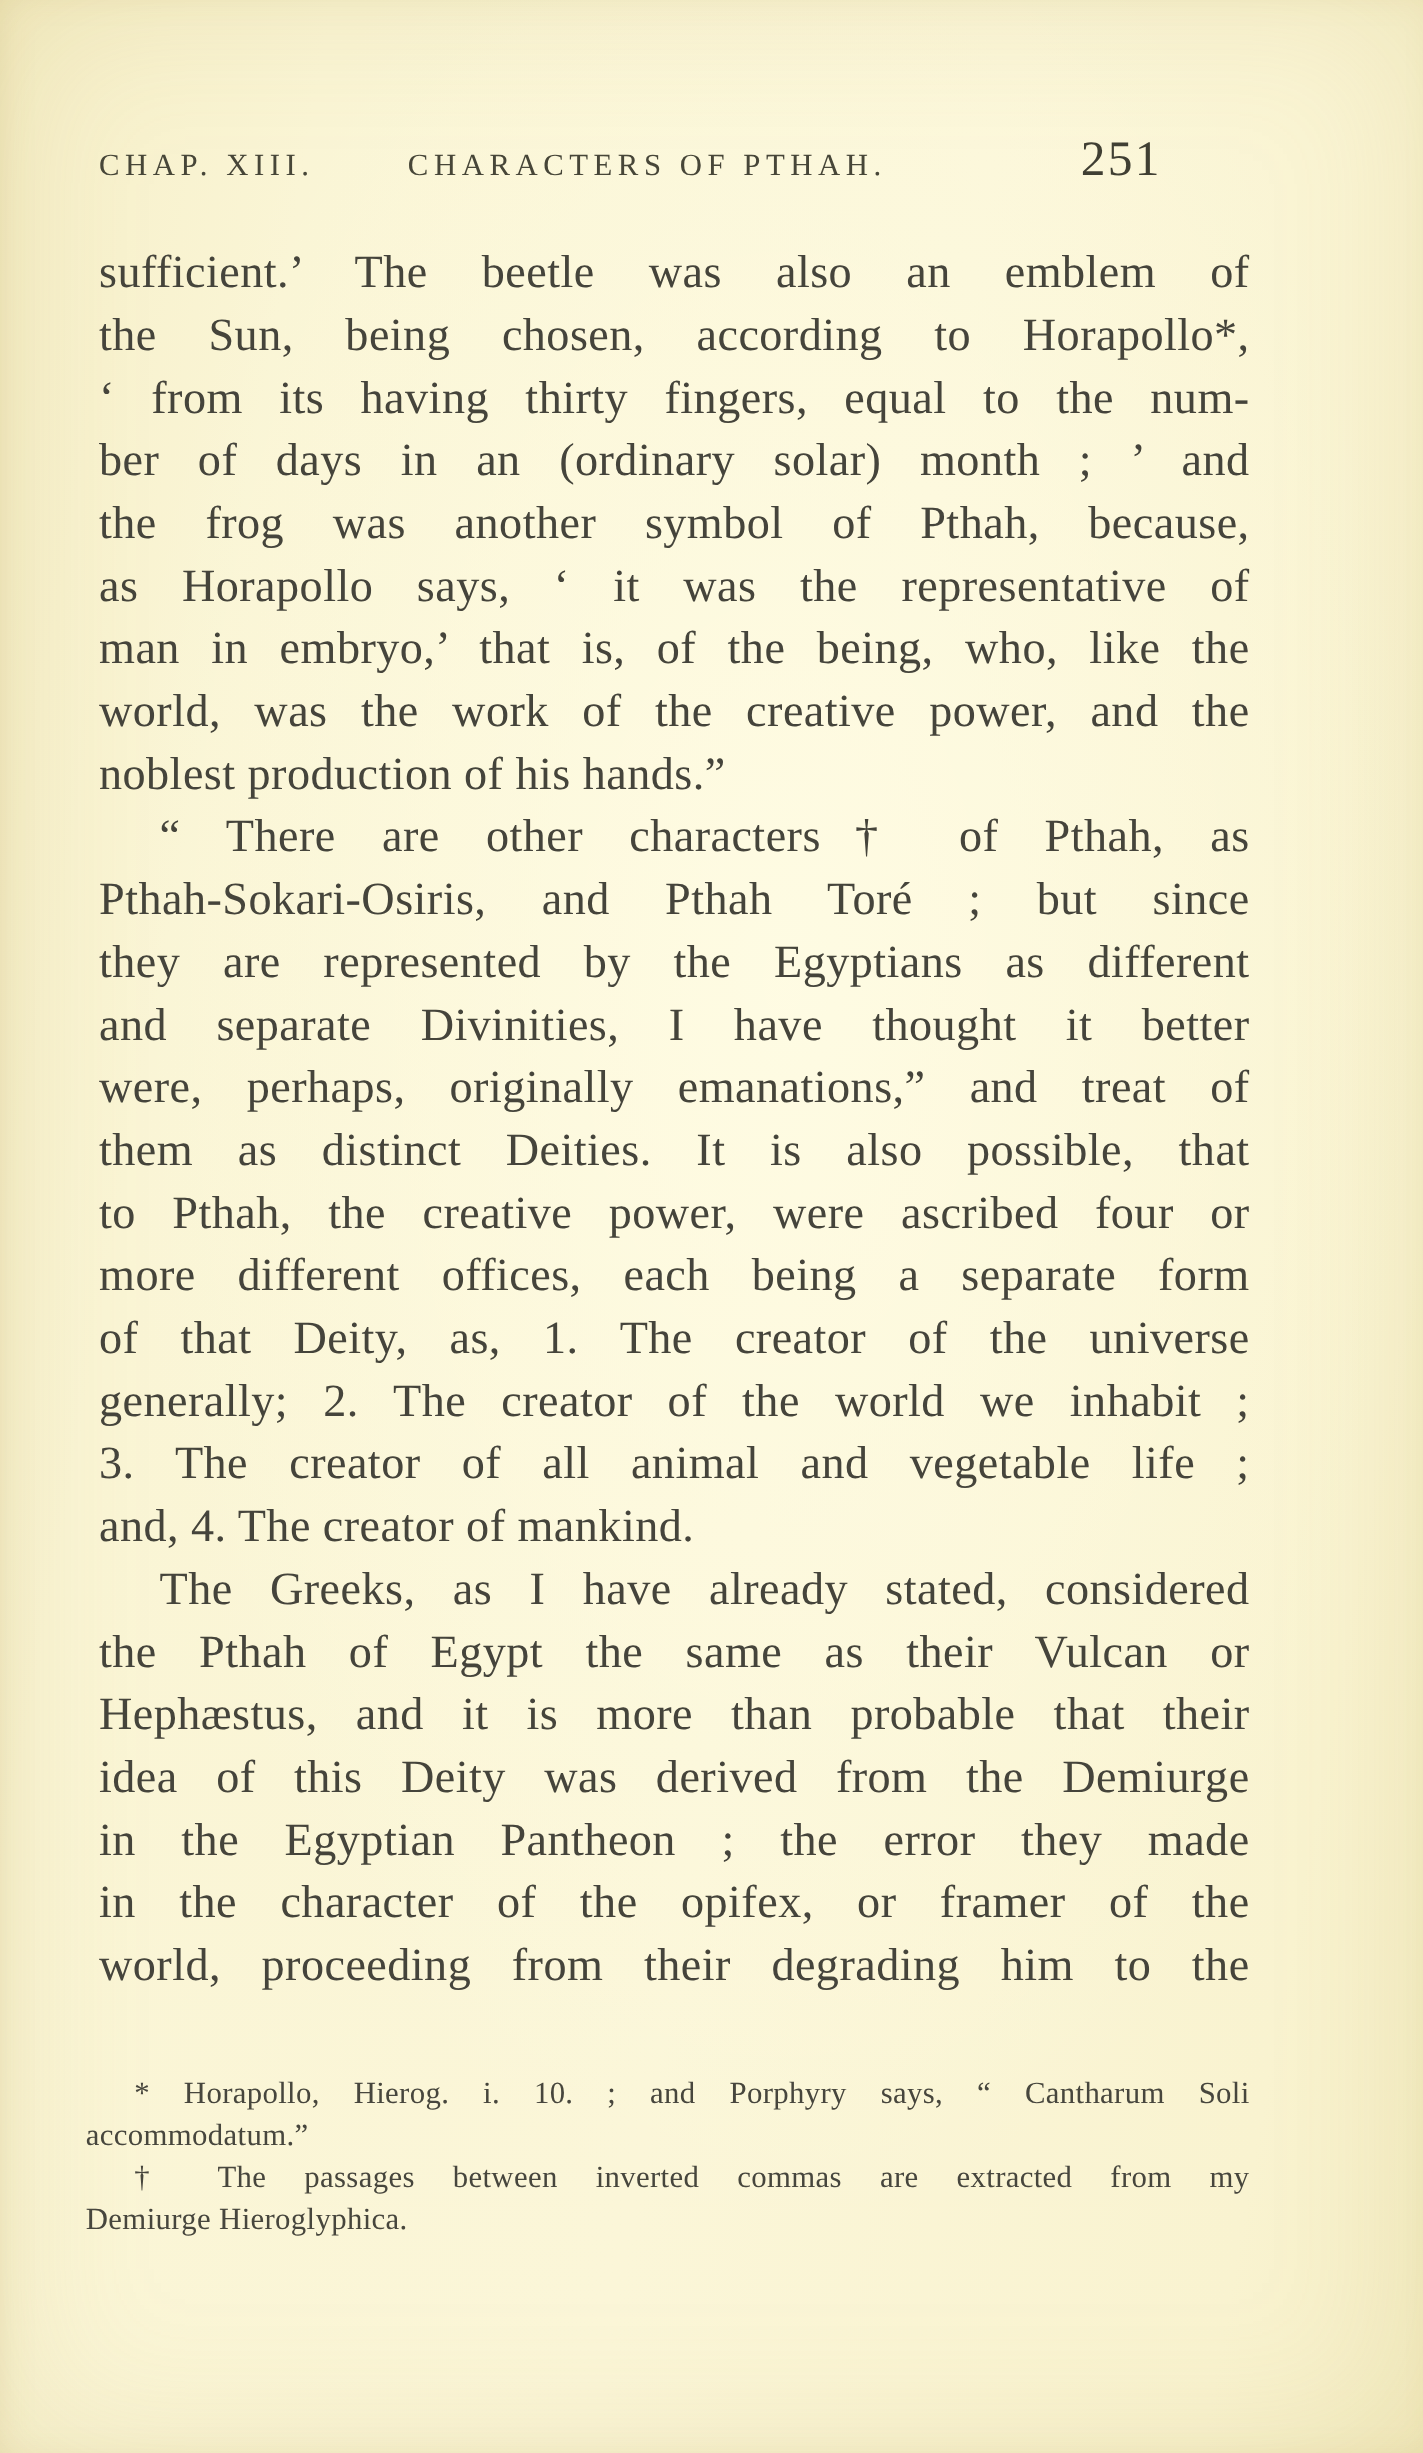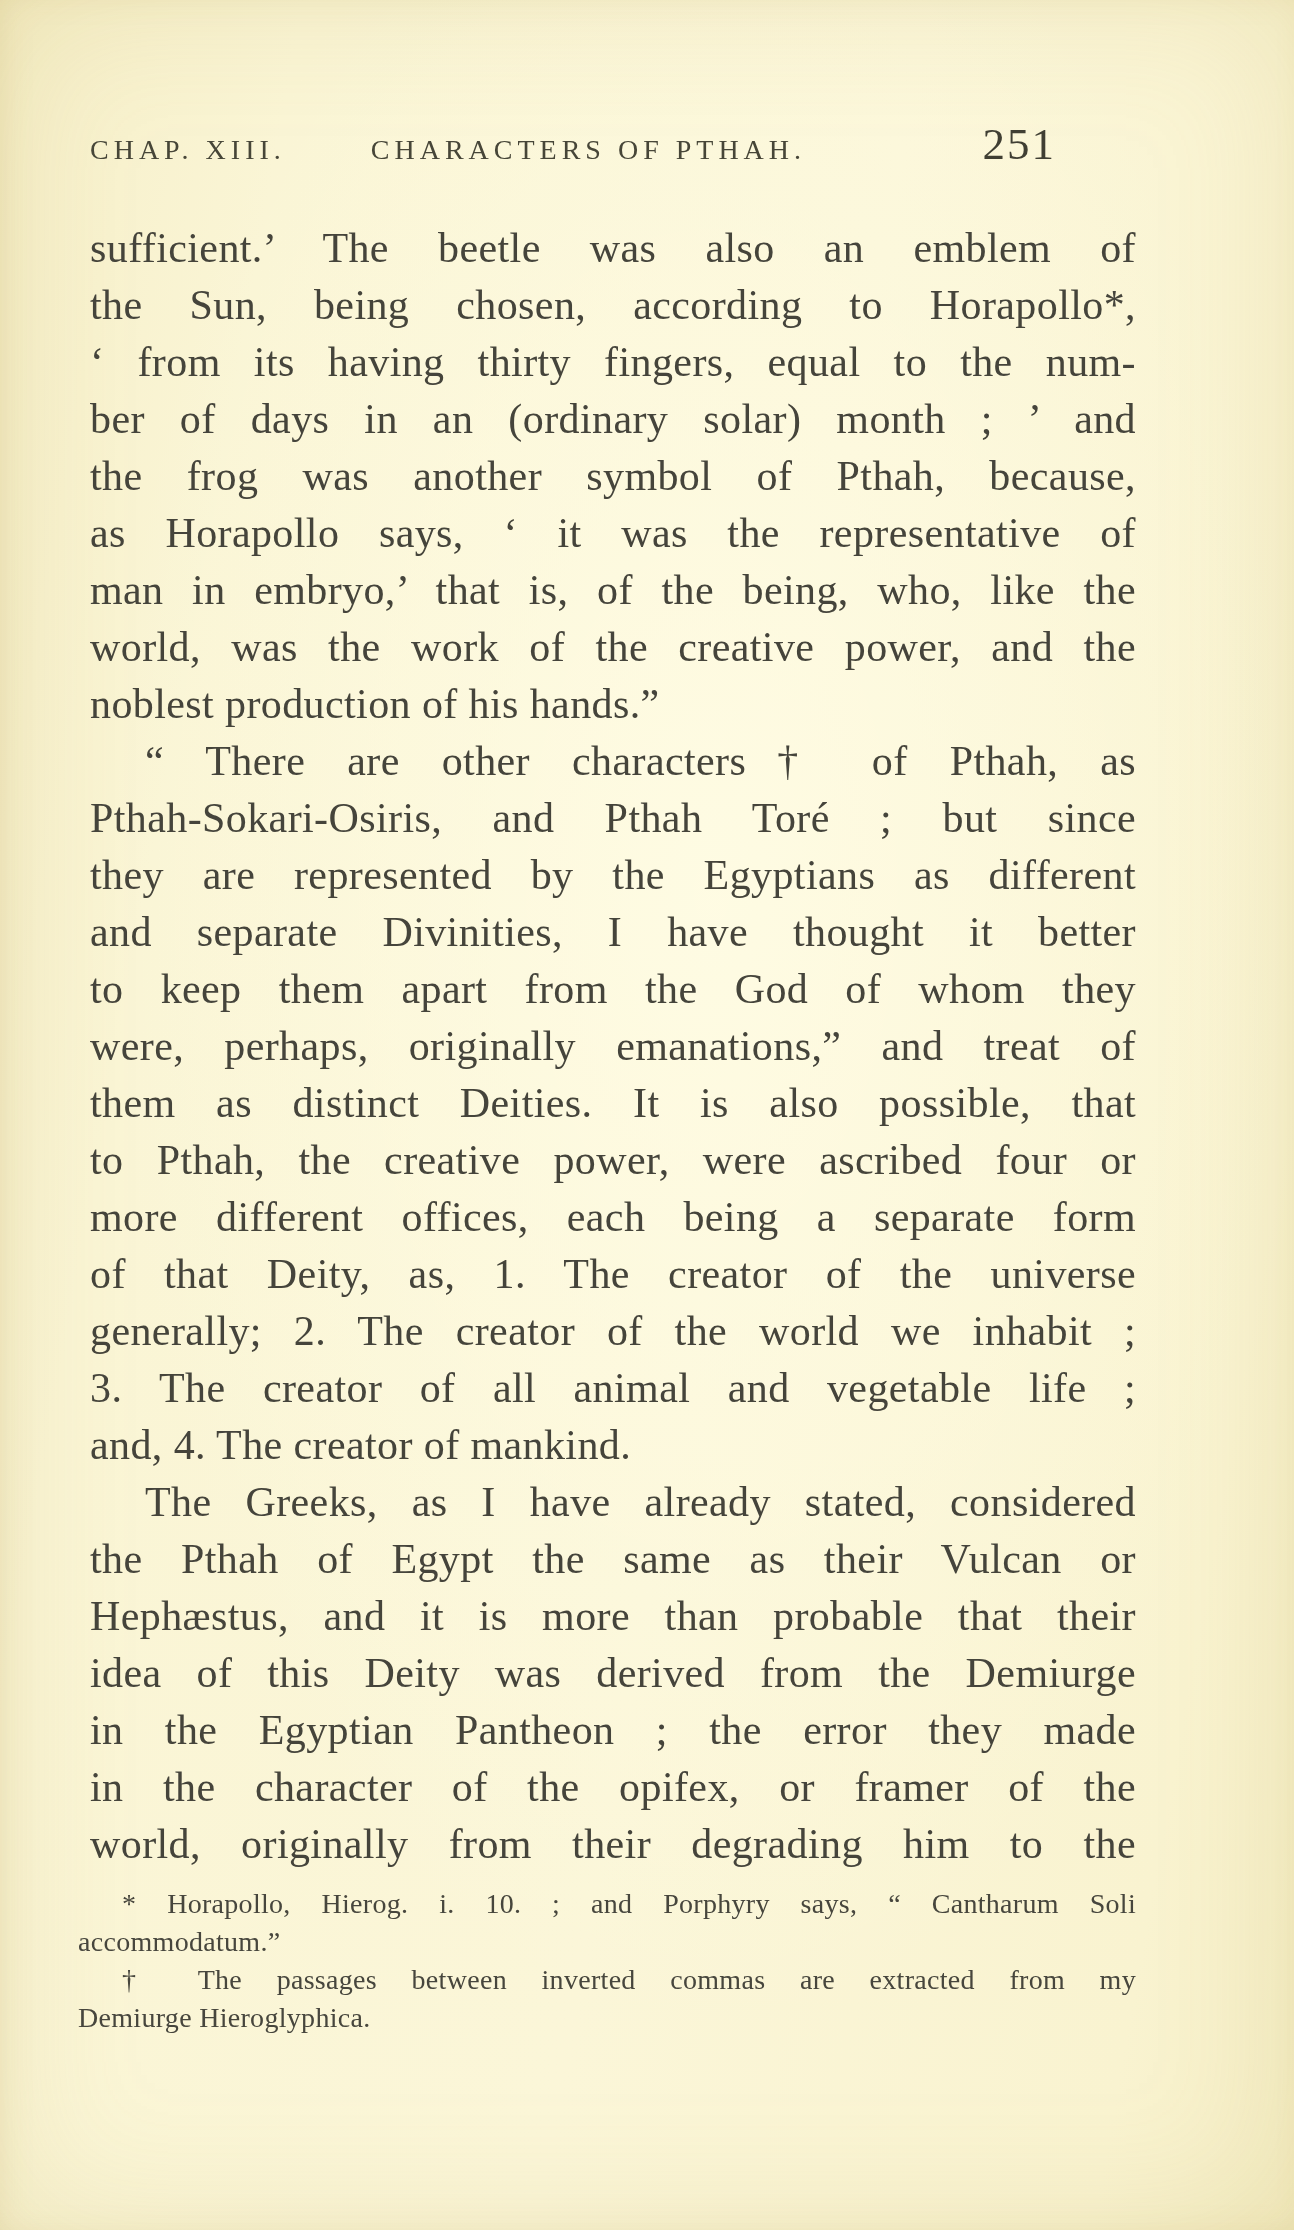--- a/index.html
+++ b/index.html
@@ -103,39 +103,38 @@
       <div class="line j">man in embryo,’ that is, of the being, who, like the</div>
       <div class="line j">world, was the work of the creative power, and the</div>
       <div class="line j last">noblest production of his hands.”</div>
     </div>
 
     <div>
       <div class="line j indent">“ There are other characters† of Pthah, as</div>
       <div class="line j">Pthah-Sokari-Osiris, and Pthah Toré ; but since</div>
       <div class="line j">they are represented by the Egyptians as different</div>
       <div class="line j">and separate Divinities, I have thought it better</div>
-      <div class="line j">to keep them apart from the God of whom they</div>
       <div class="line j">were, perhaps, originally emanations,” and treat of</div>
       <div class="line j">them as distinct Deities.  It is also possible, that</div>
       <div class="line j">to Pthah, the creative power, were ascribed four or</div>
       <div class="line j">more different offices, each being a separate form</div>
       <div class="line j">of that Deity, as, 1. The creator of the universe</div>
       <div class="line j">generally; 2. The creator of the world we inhabit ;</div>
       <div class="line j">3. The creator of all animal and vegetable life ;</div>
       <div class="line j last">and, 4. The creator of mankind.</div>
     </div>
 
     <div>
       <div class="line j indent">The Greeks, as I have already stated, considered</div>
       <div class="line j">the Pthah of Egypt the same as their Vulcan or</div>
       <div class="line j">Hephæstus, and it is more than probable that their</div>
       <div class="line j">idea of this Deity was derived from the Demiurge</div>
       <div class="line j">in the Egyptian Pantheon ; the error they made</div>
       <div class="line j">in the character of the opifex, or framer of the</div>
-      <div class="line j">world, originally from their degrading him to the</div>
+      <div class="line j">world, proceeding from their degrading him to the</div>
     </div>
 
   </div>
 
   <div class="footnotes">
     <div>
       <div class="fn-line j fn-indent">* Horapollo, Hierog. i. 10. ; and Porphyry says, “ Cantharum Soli</div>
       <div class="fn-line">accommodatum.”</div>
     </div>
     <div>

